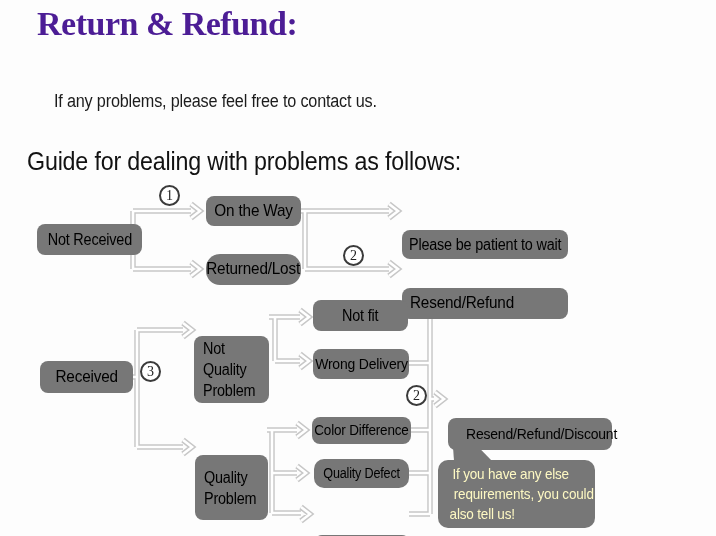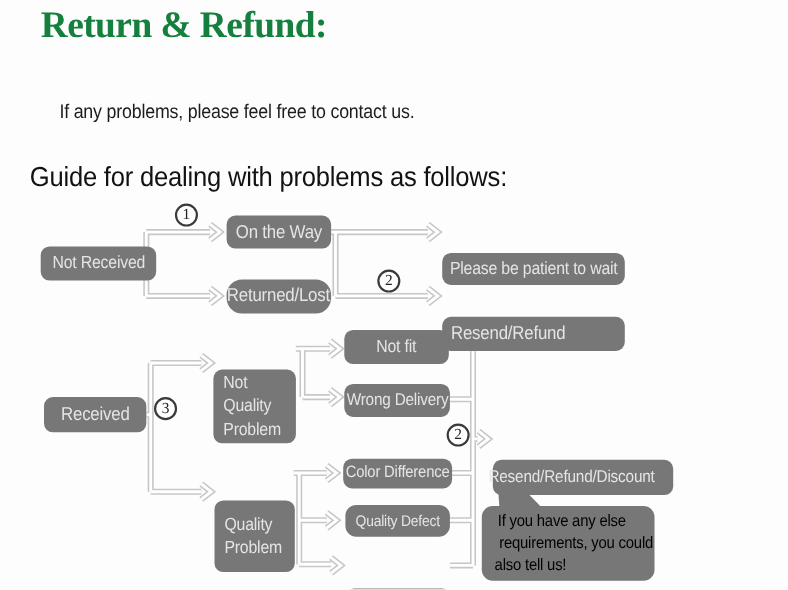--- a/index.html
+++ b/index.html
@@ -4,58 +4,58 @@
 <style>
   html,body{margin:0;padding:0;background:#ffffff;}
   #canvas{
     position:relative;width:716px;height:536px;background:#fdfdfd;overflow:hidden;
     font-family:"Liberation Sans","DejaVu Sans",sans-serif;
   }
   
   .title{
     position:absolute;left:37px;top:5px;
     font-family:"Liberation Serif","DejaVu Serif",serif;
-    font-weight:bold;font-size:34px;color:#15803d;letter-spacing:-0.5px;white-space:nowrap;
+    font-weight:bold;font-size:34px;color:#4c1d95;letter-spacing:-0.5px;white-space:nowrap;
   }
   .intro{position:absolute;color:#1c1c1c;font-size:18px;white-space:nowrap;}
   .intro .cond{transform-origin:0 50%;}
   .intro1{left:47px;top:61px;}
   .intro2{left:54px;top:91px;}
   .guide{
     position:absolute;left:27px;top:135px;color:#121212;font-size:25px;white-space:nowrap;margin-top:12px;
   }
   .guide .cond{transform-origin:0 50%;transform:scaleX(0.93);}
   
   .cond{display:inline-block;transform:scaleX(0.9);transform-origin:50% 50%;white-space:nowrap;letter-spacing:-0.2px;}
   
   .node{
-    position:absolute;background:#777777;color:#e5e5e5;border-radius:8px;
+    position:absolute;background:#777777;color:#000000;border-radius:8px;
     display:flex;align-items:center;justify-content:center;z-index:2;line-height:1.1;
   }
   .la{justify-content:flex-start;margin-top:34px;}
   .la .cond{transform-origin:0 50%;}
   .multi .ln{display:block;}
   .n1{left:37px;top:224px;width:105px;height:31px;font-size:16px;}
   .n2{left:206px;top:196px;width:95px;height:30px;font-size:17px;}
   .n3{left:206px;top:254px;width:95px;height:31px;font-size:17px;border-radius:14px;}
   .n4{left:402px;top:196px;width:166px;height:29px;font-size:16px;padding-left:7px;box-sizing:border-box;}
   .n5{left:402px;top:254px;width:166px;height:31px;font-size:17px;padding-left:8px;box-sizing:border-box;text-align:right;}
   .n6{left:40px;top:361px;width:93px;height:32px;font-size:17px;}
   .n7{left:194px;top:302px;width:75px;height:67px;font-size:16px;padding-left:9px;box-sizing:border-box;line-height:21px;}
   .n8{left:195px;top:421px;width:73px;height:65px;font-size:16px;padding-left:9px;box-sizing:border-box;line-height:21px;}
   .n9{left:313px;top:300px;width:95px;height:31px;font-size:16px;}
   .n10{left:313px;top:349px;width:96px;height:30px;font-size:15.5px;}
   .n11{left:312px;top:417px;width:99px;height:27px;font-size:15px;}
   .n12{left:314px;top:459px;width:95px;height:29px;font-size:14px;border-radius:10px;}
   .n13{left:314px;top:501px;width:96px;height:29px;font-size:16px;padding-left:12px;box-sizing:border-box;}
-  .n14{left:448px;top:384px;width:164px;height:32px;font-size:15.5px;padding-left:18px;box-sizing:border-box;justify-content:flex-end;}
+  .n14{left:448px;top:384px;width:164px;height:32px;font-size:15.5px;padding-left:18px;box-sizing:border-box;}
   
   .bubble{
     position:absolute;left:438px;top:460px;width:157px;height:68px;background:#777777;
-    border-radius:10px;color:#000000;z-index:2;display:flex;flex-direction:column;justify-content:center;
+    border-radius:10px;color:#fef9c3;z-index:2;display:flex;flex-direction:column;justify-content:center;
     padding-left:8px;box-sizing:border-box;font-size:15px;line-height:20px;
   }
   .bubble .ln{display:block;}
   
   .circ{
     position:absolute;width:21px;height:21px;border:2px solid #3a3a3a;border-radius:50%;
     box-sizing:border-box;display:flex;align-items:center;justify-content:center;
     font-family:"Liberation Serif","DejaVu Serif",serif;font-size:14px;color:#222;background:#fff;z-index:3;
   }
   .c1{left:159px;top:185px;}

